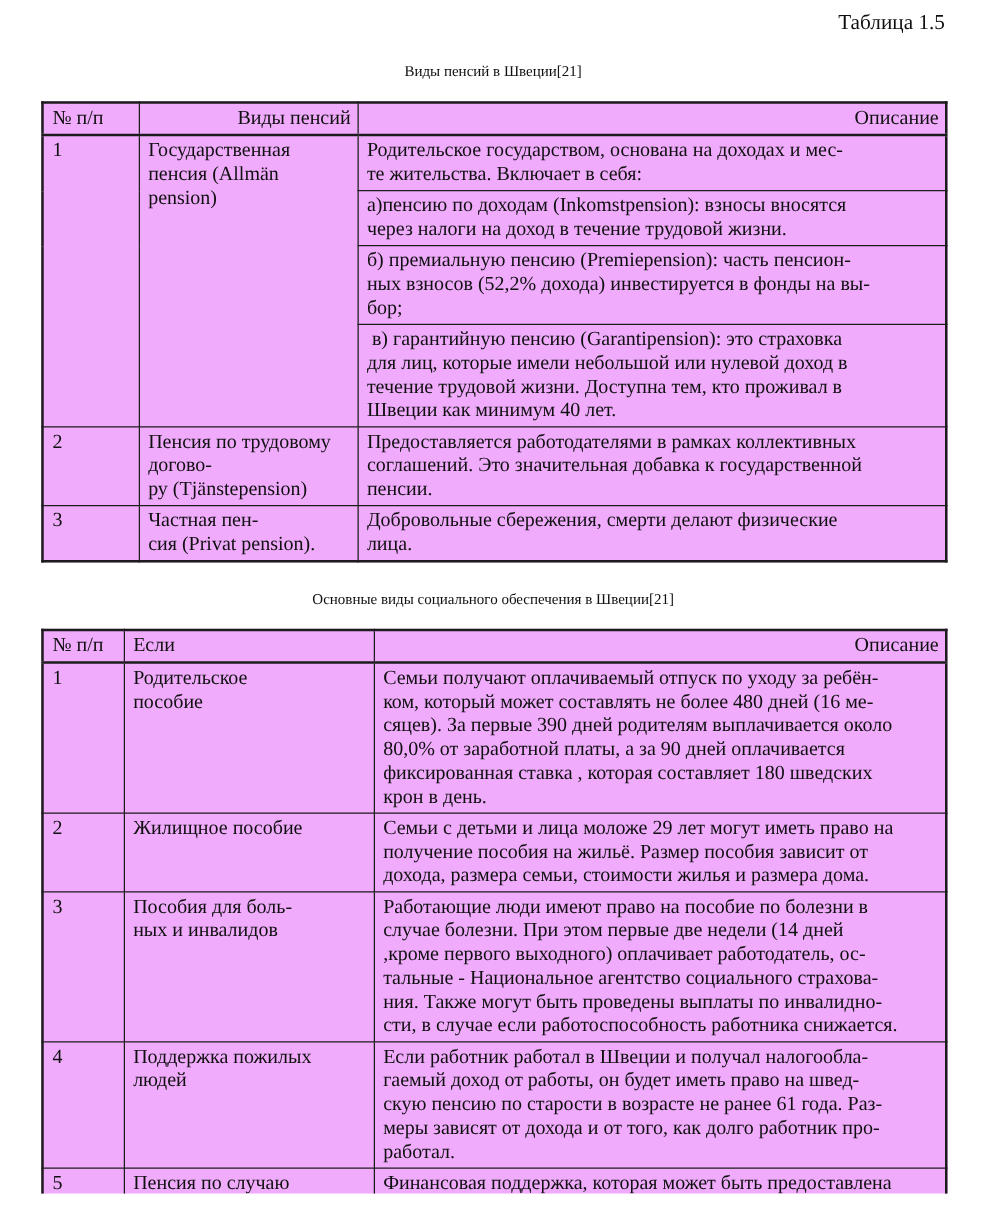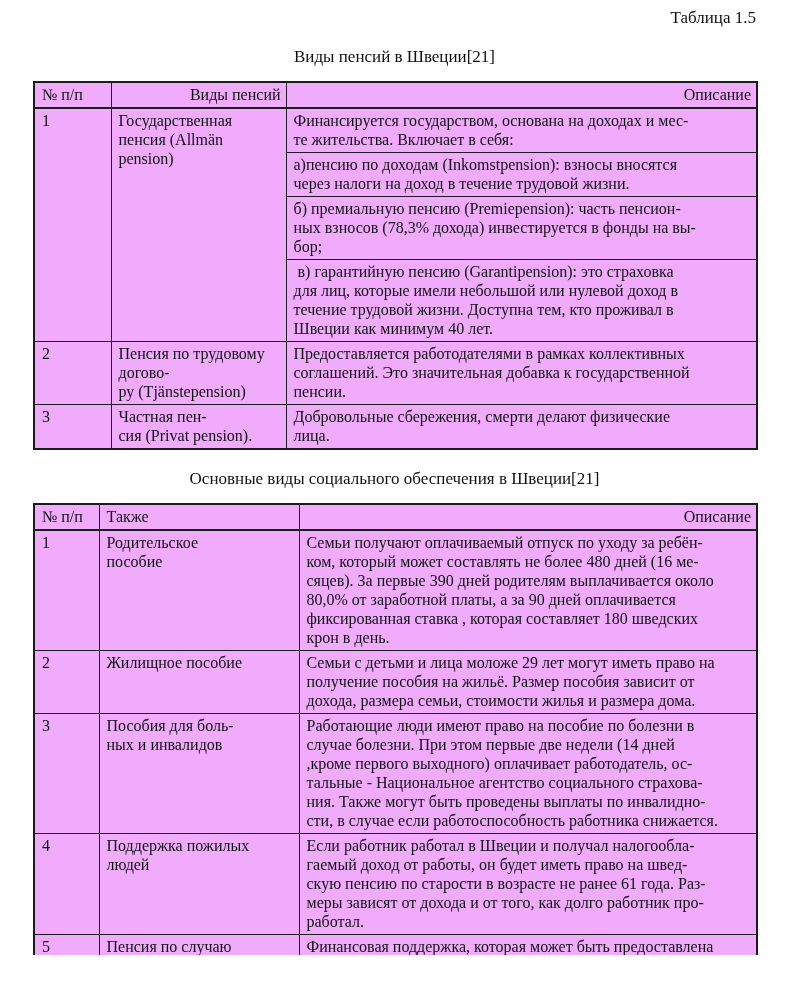--- a/index.html
+++ b/index.html
@@ -23,21 +23,21 @@
     text-align: right;
     font-size: 17px;
     line-height: 20px;
     margin: 0;
   }
   .caption.second {
     margin-top: 7px;
   }
   .doc-title {
     text-align: center;
-    font-size: 17px;
+    font-size: 12px;
     line-height: 24px;
     margin: 17px 0 12px 0;
   }
   table.doc-table {
     border-collapse: collapse;
     table-layout: fixed;
     width: 723px;
     background: #f0abfc;
   }
   table.doc-table th,
@@ -89,30 +89,30 @@
         <th class="al-center">Виды пенсий</th>
         <th class="al-center">Описание</th>
       </tr>
     </thead>
     <tbody>
       <tr>
         <td rowspan="4">1</td>
         <td rowspan="4">Государственная
 пенсия (Allmän
 pension)</td>
-        <td>Финансируется государством, основана на доходах и мес-
+        <td>Родительское государством, основана на доходах и мес-
 те жительства. Включает в себя:</td>
       </tr>
       <tr>
         <td>а)пенсию по доходам (Inkomstpension): взносы вносятся
 через налоги на доход в течение трудовой жизни.</td>
       </tr>
       <tr>
         <td>б) премиальную пенсию (Premiepension): часть пенсион-
-ных взносов (78,3% дохода) инвестируется в фонды на вы-
+ных взносов (52,2% дохода) инвестируется в фонды на вы-
 бор;</td>
       </tr>
       <tr>
         <td> в) гарантийную пенсию (Garantipension): это страховка
 для лиц, которые имели небольшой или нулевой доход в
 течение трудовой жизни. Доступна тем, кто проживал в
 Швеции как минимум 40 лет.</td>
       </tr>
       <tr>
         <td>2</td>
@@ -138,21 +138,21 @@
 
   <table class="doc-table t2">
     <colgroup>
         <col class="c1">
         <col class="c2">
         <col class="c3">
       </colgroup>
     <thead>
       <tr>
         <th class="al-left">№ п/п</th>
-        <th class="al-left">Также</th>
+        <th class="al-left">Если</th>
         <th class="al-center">Описание</th>
       </tr>
     </thead>
     <tbody>
       <tr>
         <td>1</td>
         <td>Родительское
 пособие</td>
         <td>Семьи получают оплачиваемый отпуск по уходу за ребён-
 ком, который может составлять не более 480 дней (16 ме-

